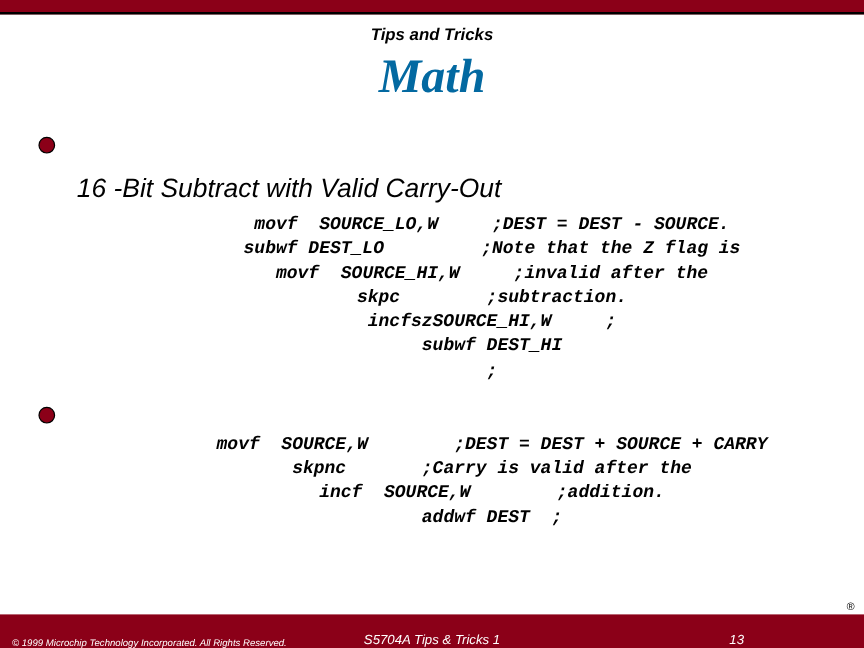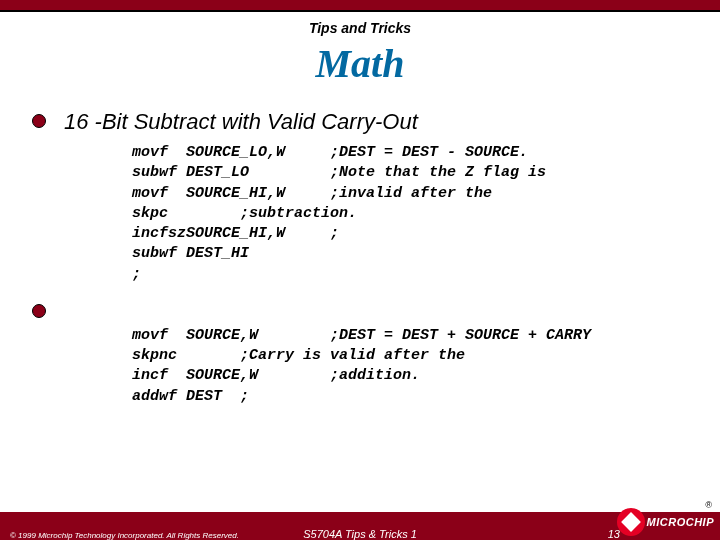--- a/index.html
+++ b/index.html
@@ -45,31 +45,33 @@
     border-radius: 50%;
     background: #8b0018;
     border: 1px solid #000;
     flex: 0 0 auto;
     margin-top: 5px;
     margin-right: 18px;
   }
   .bullet-text {
     font-size: 22px;
     color: #000;
+    margin-top: 35px;
   }
   .code {
     font-family: "Courier New", Courier, monospace;
     font-size: 15px;
     font-weight: bold;
     white-space: pre;
     color: #000;
     margin-left: 100px;
     line-height: 1.35;
     margin-top: 6px;
     margin-bottom: 14px;
+    text-align: center;
   }
   .footer {
     position: absolute;
     left: 0; right: 0; bottom: 0;
     height: 28px;
     background: #8b0018;
     display: flex;
     align-items: flex-end;
     color: #fff;
     font-size: 8px;
@@ -158,17 +160,13 @@
 addwf DEST  ;</div>
 
 </div>
 
 <div class="logo-reg">®</div>
 
 <div class="footer">
   <div class="copyright">© 1999 Microchip Technology Incorporated. All Rights Reserved.</div>
   <div class="center">S5704A Tips &amp; Tricks 1</div>
   <div class="pagenum">13</div>
-  <div class="logo-wrap">
-    <div class="logo-chip"></div>
-    <div class="logo-text">MICROCHIP</div>
-  </div>
 </div>
 
 </body></html>

